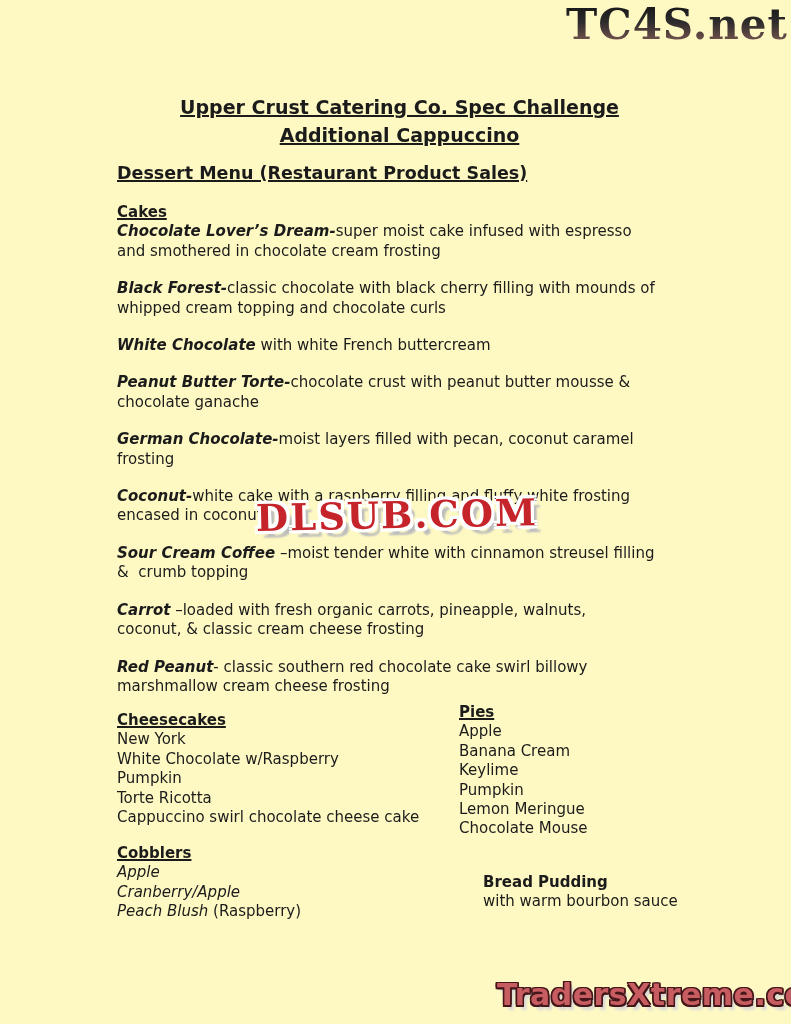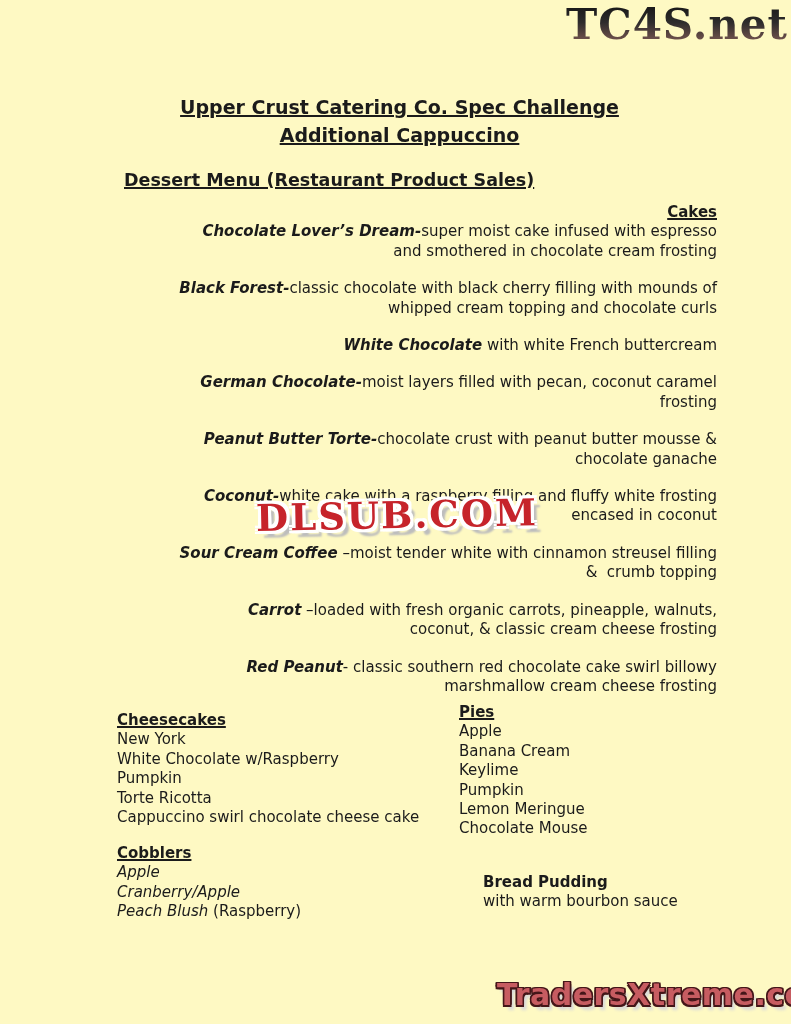--- a/index.html
+++ b/index.html
@@ -16,24 +16,24 @@
     background:linear-gradient(180deg,#161616 8%,#2e2c2c 45%,#6b4f4a 78%,#9b7a70 96%);
     -webkit-background-clip:text;background-clip:text;color:transparent;
   }
   .title{
     position:absolute;top:90px;left:0;width:100%;margin:4px;
     text-align:center;font-size:19px;font-weight:bold;line-height:27.5px;
   }
   .title span{display:block;}
   .u{text-decoration:underline;text-decoration-thickness:2px;}
   .menu-heading{
-    position:absolute;top:162px;left:117px;margin:7px;
+    position:absolute;top:162px;left:117px;margin:0;
     font-size:17.5px;font-weight:bold;line-height:22px;
   }
-  .cakes{position:absolute;top:203px;left:117px;width:600px;text-align:right;}
+  .cakes{position:absolute;top:203px;left:117px;width:600px;}
   .sec-h{margin:0;font-size:15px;font-weight:bold;line-height:19.4px;}
   .item{margin:0 0 18px 0;white-space:pre-wrap;}
   .nm{font-weight:bold;font-style:italic;}
   .l2{display:block;}
   .col{position:absolute;}
   .cheesecakes{top:711px;left:117px;}
   .pies{top:703px;left:459px;}
   .cobblers{top:844px;left:117px;}
   .bread{top:873px;left:483px;}
   .li{line-height:19.4px;}
@@ -74,22 +74,22 @@
       <span class="u">Additional Cappuccino</span>
     </h1>
 
   <h2 class="menu-heading u">Dessert Menu (Restaurant Product Sales)</h2>
 
   <div class="cakes">
     <h3 class="sec-h u">Cakes</h3>
     <p class="item"><b class="nm">Chocolate Lover’s Dream-</b><span>super moist cake infused with espresso</span><span class="l2">and smothered in chocolate cream frosting</span></p>
     <p class="item"><b class="nm">Black Forest-</b><span>classic chocolate with black cherry filling with mounds of</span><span class="l2">whipped cream topping and chocolate curls</span></p>
     <p class="item"><b class="nm">White Chocolate</b><span> with white French buttercream</span></p>
+    <p class="item"><b class="nm">Peanut Butter Torte-</b><span>chocolate crust with peanut butter mousse &amp;</span><span class="l2">chocolate ganache</span></p>
     <p class="item"><b class="nm">German Chocolate-</b><span>moist layers filled with pecan, coconut caramel</span><span class="l2">frosting</span></p>
-    <p class="item"><b class="nm">Peanut Butter Torte-</b><span>chocolate crust with peanut butter mousse &amp;</span><span class="l2">chocolate ganache</span></p>
     <p class="item"><b class="nm">Coconut-</b><span>white cake with a raspberry filling and fluffy white frosting</span><span class="l2">encased in coconut</span></p>
     <p class="item"><b class="nm">Sour Cream Coffee</b><span> –moist tender white with cinnamon streusel filling</span><span class="l2">&amp;  crumb topping</span></p>
     <p class="item"><b class="nm">Carrot</b><span> –loaded with fresh organic carrots, pineapple, walnuts,</span><span class="l2">coconut, &amp; classic cream cheese frosting</span></p>
     <p class="item"><b class="nm">Red Peanut</b><span>- classic southern red chocolate cake swirl billowy</span><span class="l2">marshmallow cream cheese frosting</span></p>
   </div>
 
   <div class="col cheesecakes">
     <h3 class="sec-h u">Cheesecakes</h3>
     <div class="li">New York</div>
     <div class="li">White Chocolate w/Raspberry</div>

